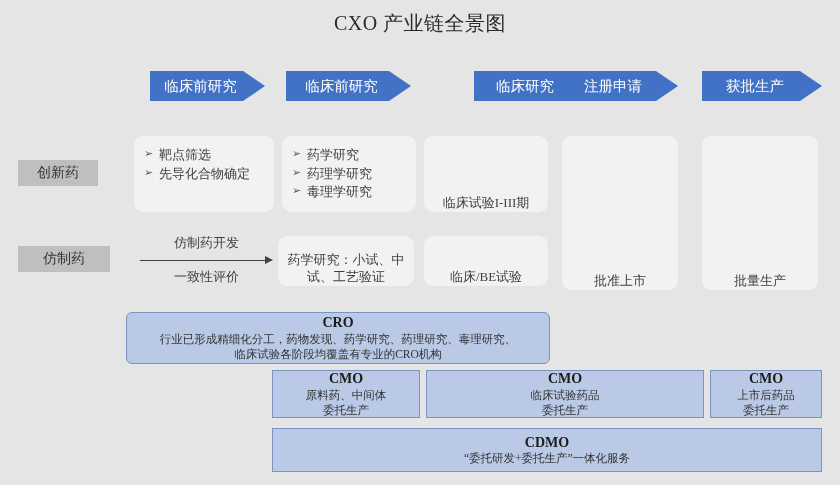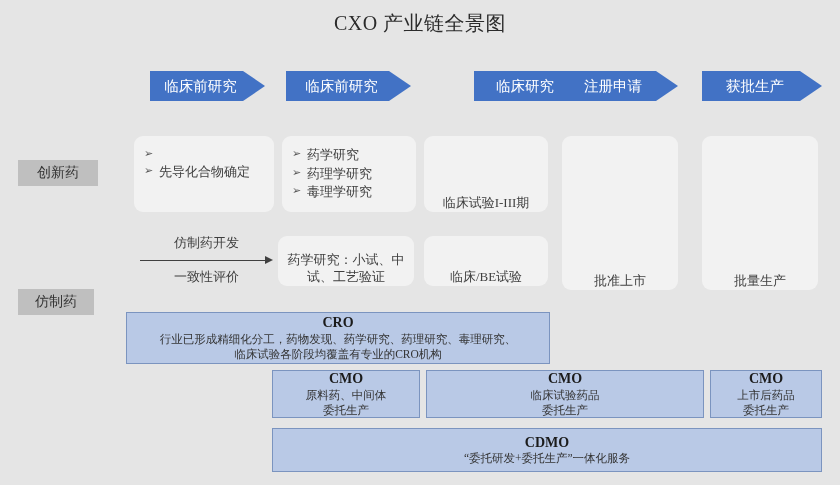--- a/index.html
+++ b/index.html
@@ -182,27 +182,28 @@
   <div class="chev" style="left:562px; top:71px; width:116px;">
     <span>注册申请</span>
   </div>
   <div class="chev" style="left:702px; top:71px; width:120px;">
     <span>获批生产</span>
   </div>
 
   <div class="rowlabel" style="left:18px; top:160px; width:80px;">
     <span>创新药</span>
   </div>
-  <div class="rowlabel" style="left:18px; top:246px; width:76px;margin-top:43px;">
+  <div class="rowlabel" style="left:18px; top:246px; width:92px;">
     <span>仿制药</span>
   </div>
 
   <div class="gbox bullets" style="left:134px; top:136px; width:140px; height:76px;">
     <div class="bullet">
       <span class="bmark">➢</span>
+      <span class="btxt">靶点筛选</span>
     </div>
     <div class="bullet">
       <span class="bmark">➢</span>
       <span class="btxt">先导化合物确定</span>
     </div>
   </div>
 
   <div class="gbox bullets" style="left:282px; top:136px; width:134px; height:76px;">
     <div class="bullet">
       <span class="bmark">➢</span>
@@ -237,21 +238,21 @@
   </div>
 
   <div class="gbox center" style="left:278px; top:236px; width:136px; height:50px; padding:0 8px;">
     <span>药学研究：小试、中试、工艺验证</span>
   </div>
 
   <div class="gbox center" style="left:424px; top:236px; width:124px; height:50px; padding:0 8px;">
     <span>临床/BE试验</span>
   </div>
 
-  <div class="bbox cro" style="left:126px; top:312px; width:424px; height:52px;">
+  <div class="bbox cro" style="left:126px; top:312px; width:424px; height:52px;border-radius:6px;">
     <div class="hd">CRO</div>
     <div class="sub">行业已形成精细化分工，药物发现、药学研究、药理研究、毒理研究、</div>
     <div class="sub">临床试验各阶段均覆盖有专业的CRO机构</div>
   </div>
 
   <div class="bbox" style="left:272px; top:370px; width:148px; height:48px;">
     <div class="hd">CMO</div>
     <div class="sub">原料药、中间体</div>
     <div class="sub">委托生产</div>
   </div>

